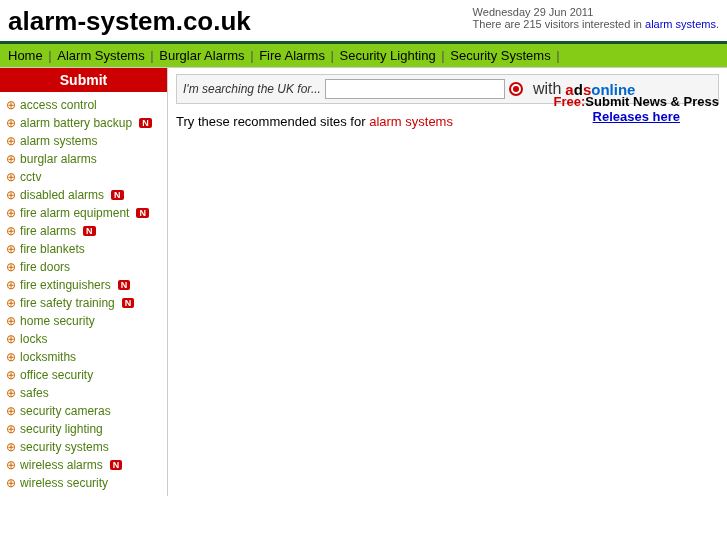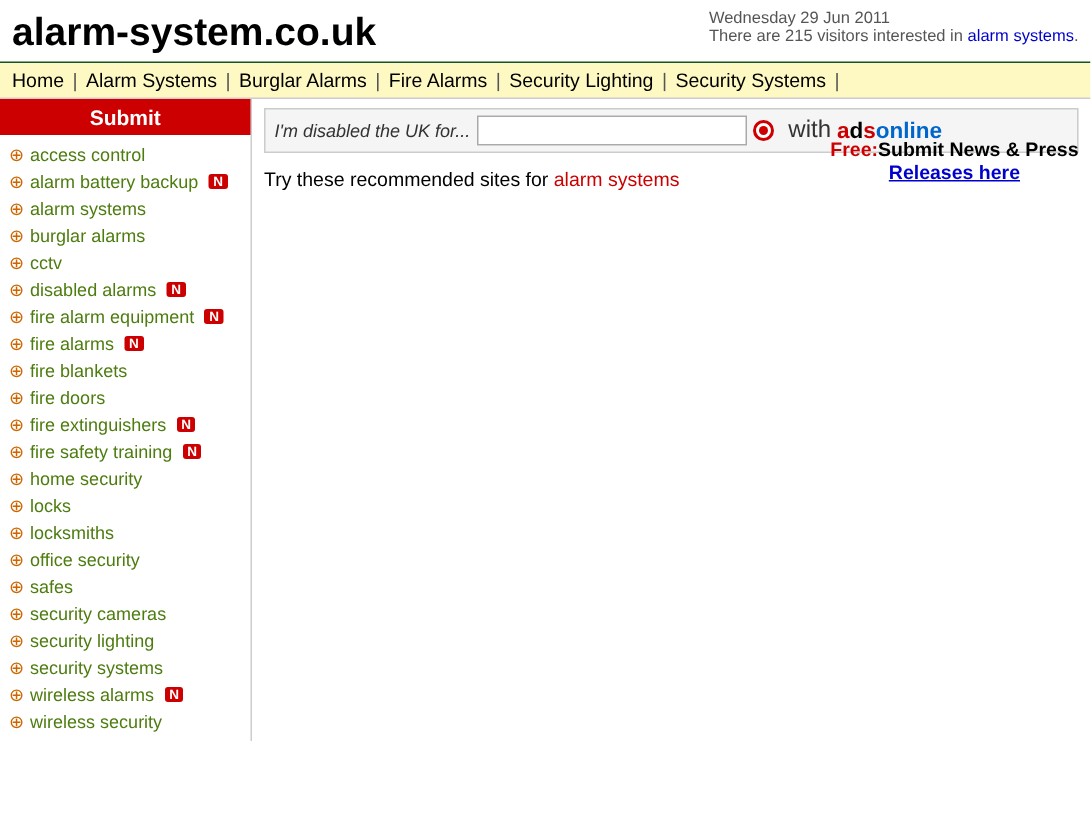--- a/index.html
+++ b/index.html
@@ -5,21 +5,21 @@
     * { margin: 0; padding: 0; box-sizing: border-box; }
     body { font-family: Arial, sans-serif; font-size: 13px; background: #fff; color: #000; width: 727px; }
 
     
     #header { display: flex; justify-content: space-between; align-items: flex-start; padding: 6px 8px 4px 8px; }
     #site-title { font-size: 26px; font-weight: bold; color: #000; }
     #header-right { font-size: 11px; color: #555; }
     #header-right a { color: #0000cc; text-decoration: none; }
 
     
-    #navbar { background: #fef9c3; border-top: 1px solid #14532d; border-bottom: 1px solid #ccc; padding: 4px 8px; font-size: 13px; }
+    #navbar { background: #84cc16; border-top: 3px solid #14532d; border-bottom: 1px solid #ccc; padding: 4px 8px; font-size: 13px; }
     #navbar a { color: #000; text-decoration: none; }
     #navbar span { margin: 0 2px; color: #555; }
 
     
     #main { display: flex; }
 
     
     #sidebar { width: 168px; min-width: 168px; border-right: 1px solid #ccc; }
     #sidebar-title { background: #cc0000; color: #fff; font-weight: bold; text-align: center; padding: 4px 0; font-size: 14px; }
     #sidebar-list { list-style: none; padding: 4px 0; }
@@ -190,21 +190,21 @@
         <li>
           <span class="arrow-icon" style="font-size: 12px; color: rgb(204, 102, 0);">⊕</span>
           <a href="#">wireless security</a>
         </li>
       </ul>
   </div>
 
   <div id="content">
 
     <div id="search-bar">
-      <span id="search-label">I'm disabled the UK for...</span>
+      <span id="search-label">I'm searching the UK for...</span>
       <input id="search-input" type="text" style="border: 1px solid rgb(170, 170, 170); padding: 2px 4px; font-size: 12px; width: 180px;">
       <span class="radio-btn"></span>
       <span id="with-label">with</span>
       <span id="ads-online">
         <span style="font-size:15px;font-weight:bold;">
           <span class="ads-a">a</span><span class="ads-d">d</span><span class="ads-s">s</span><span style="color:#0066cc;font-weight:bold;">online</span>
         </span>
       </span>
     </div>
 

